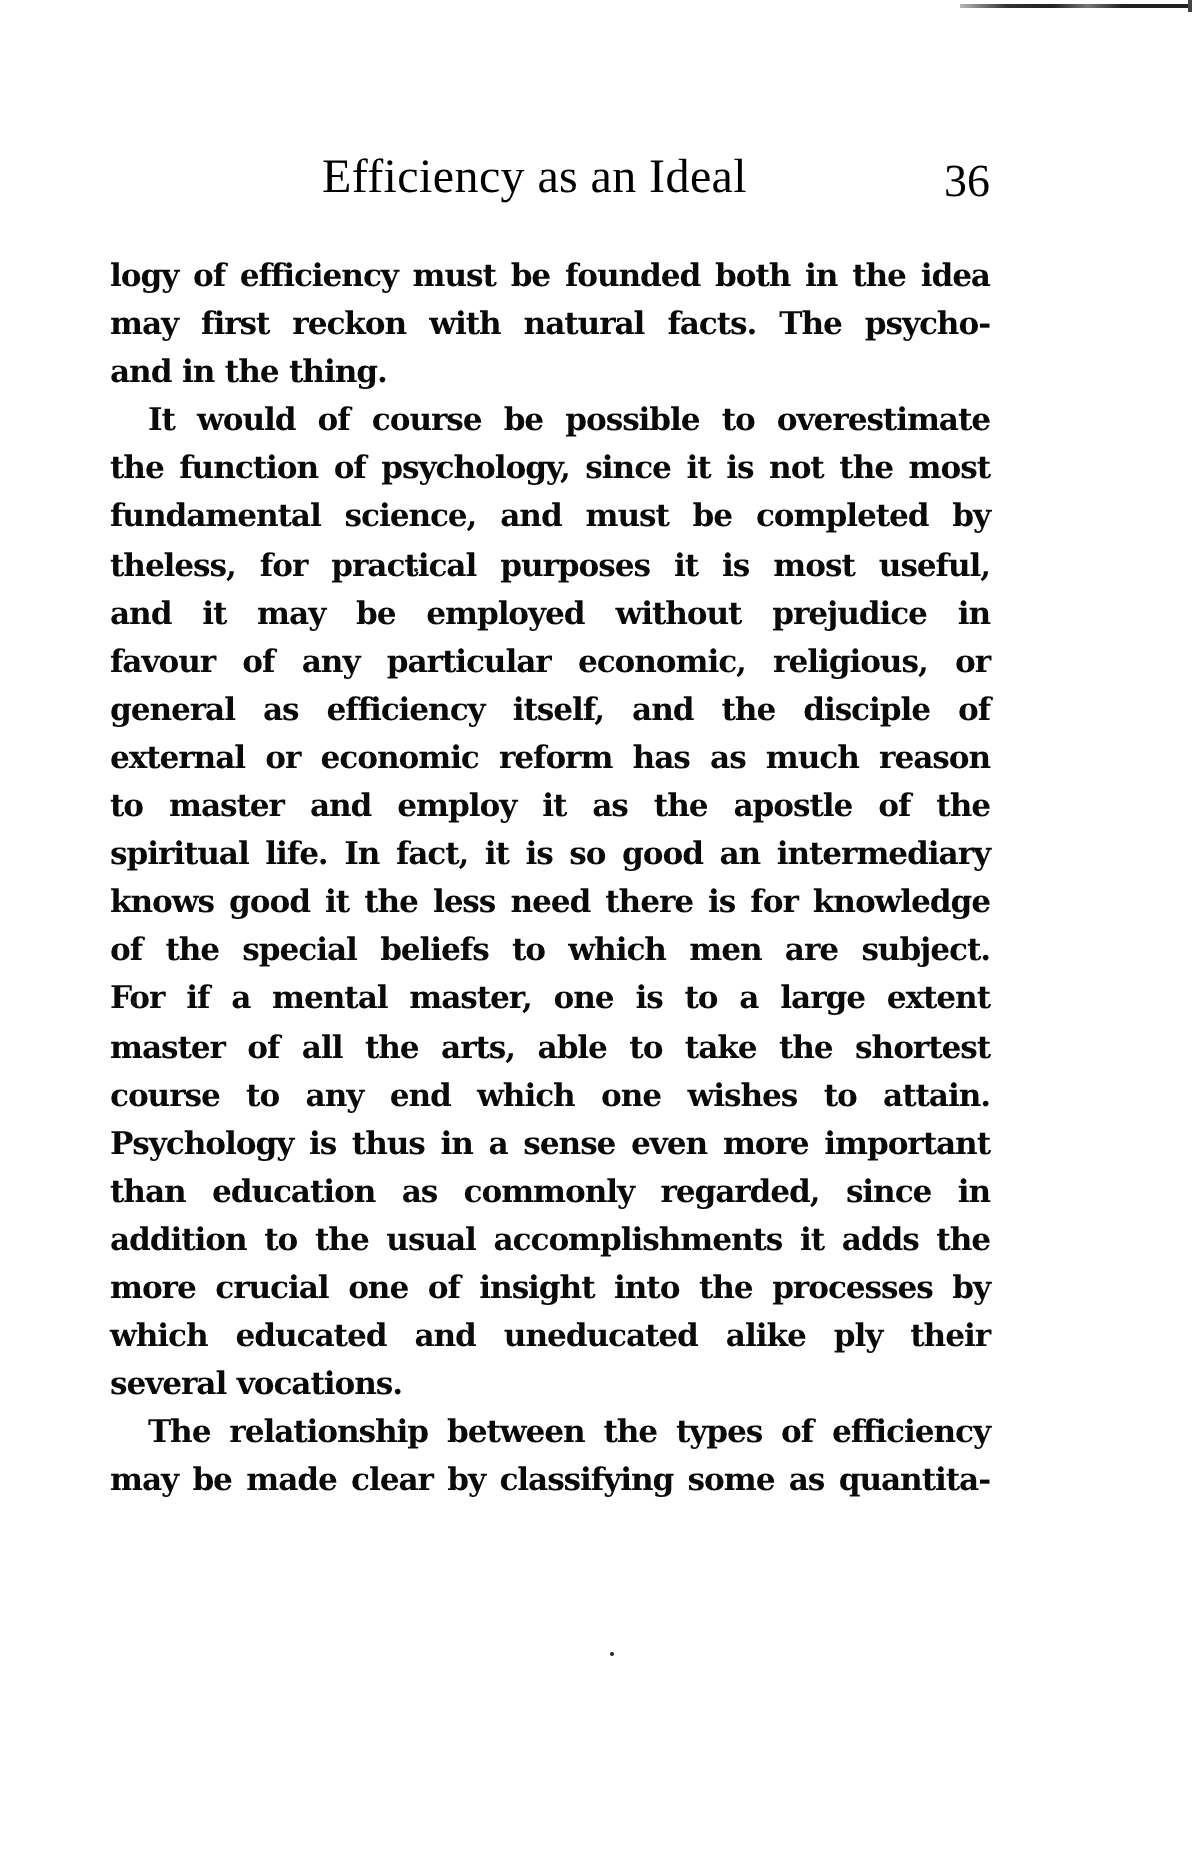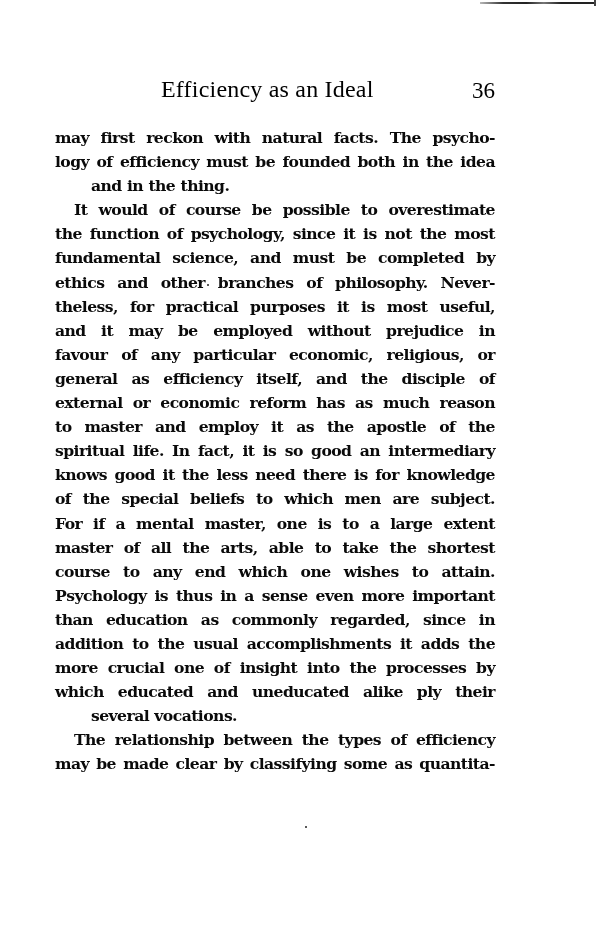--- a/index.html
+++ b/index.html
@@ -15,43 +15,42 @@
   }
   .running-title { position: absolute; left: 161px; top: 0; font-size: 24px; letter-spacing: 0.2px; }
   .page-number { position: absolute; left: 472px; top: 2px; font-size: 23px; }
   .body-text {
     position: absolute; top: 126px; left: 55px; width: 440px;
     font-family: "DejaVu Serif", "Liberation Serif", serif;
     font-size: 15.6px; line-height: 24.1px; color: #0a0a0a;
     font-weight: bold; letter-spacing: -0.55px; word-spacing: 0.4px;
   }
   .line { display: block; white-space: nowrap; text-align: justify; text-align-last: justify; height: 24.1px; }
-  .line.last { text-align-last: left; margin-left: 36px; }
+  .line.last { text-align-last: left; }
   .line.indent { padding-left: 19px; }
   .speck { position: absolute; width: 2px; height: 2px; background: #222; border-radius: 1px; }
 </style>
 </head>
 <body>
 
 <div class="scan-edge"></div>
 <div class="scan-edge-tick"></div>
 
 <div class="running-head">
   <span class="running-title">Efficiency as an Ideal</span>
   <span class="page-number">36</span>
 </div>
 
 <div class="body-text" id="body-text">
+    <span class="line">logy of efficiency must be founded both in the idea</span>
     <span class="line">may first reckon with natural facts.  The psycho-</span>
-    <span class="line">logy of efficiency must be founded both in the idea</span>
     <span class="line last">and in the thing.</span>
     <span class="line indent">It would of course be possible to overestimate</span>
     <span class="line">the function of psychology, since it is not the most</span>
     <span class="line">fundamental science, and must be completed by</span>
-    <span class="line">ethics and other branches of philosophy.  Never-</span>
     <span class="line">theless, for practical purposes it is most useful,</span>
     <span class="line">and it may be employed without prejudice in</span>
     <span class="line">favour of any particular economic, religious, or</span>
     <span class="line">general as efficiency itself, and the disciple of</span>
     <span class="line">external or economic reform has as much reason</span>
     <span class="line">to master and employ it as the apostle of the</span>
     <span class="line">spiritual life.  In fact, it is so good an intermediary</span>
     <span class="line">knows good it the less need there is for knowledge</span>
     <span class="line">of the special beliefs to which men are subject.</span>
     <span class="line">For if a mental master, one is to a large extent</span>

